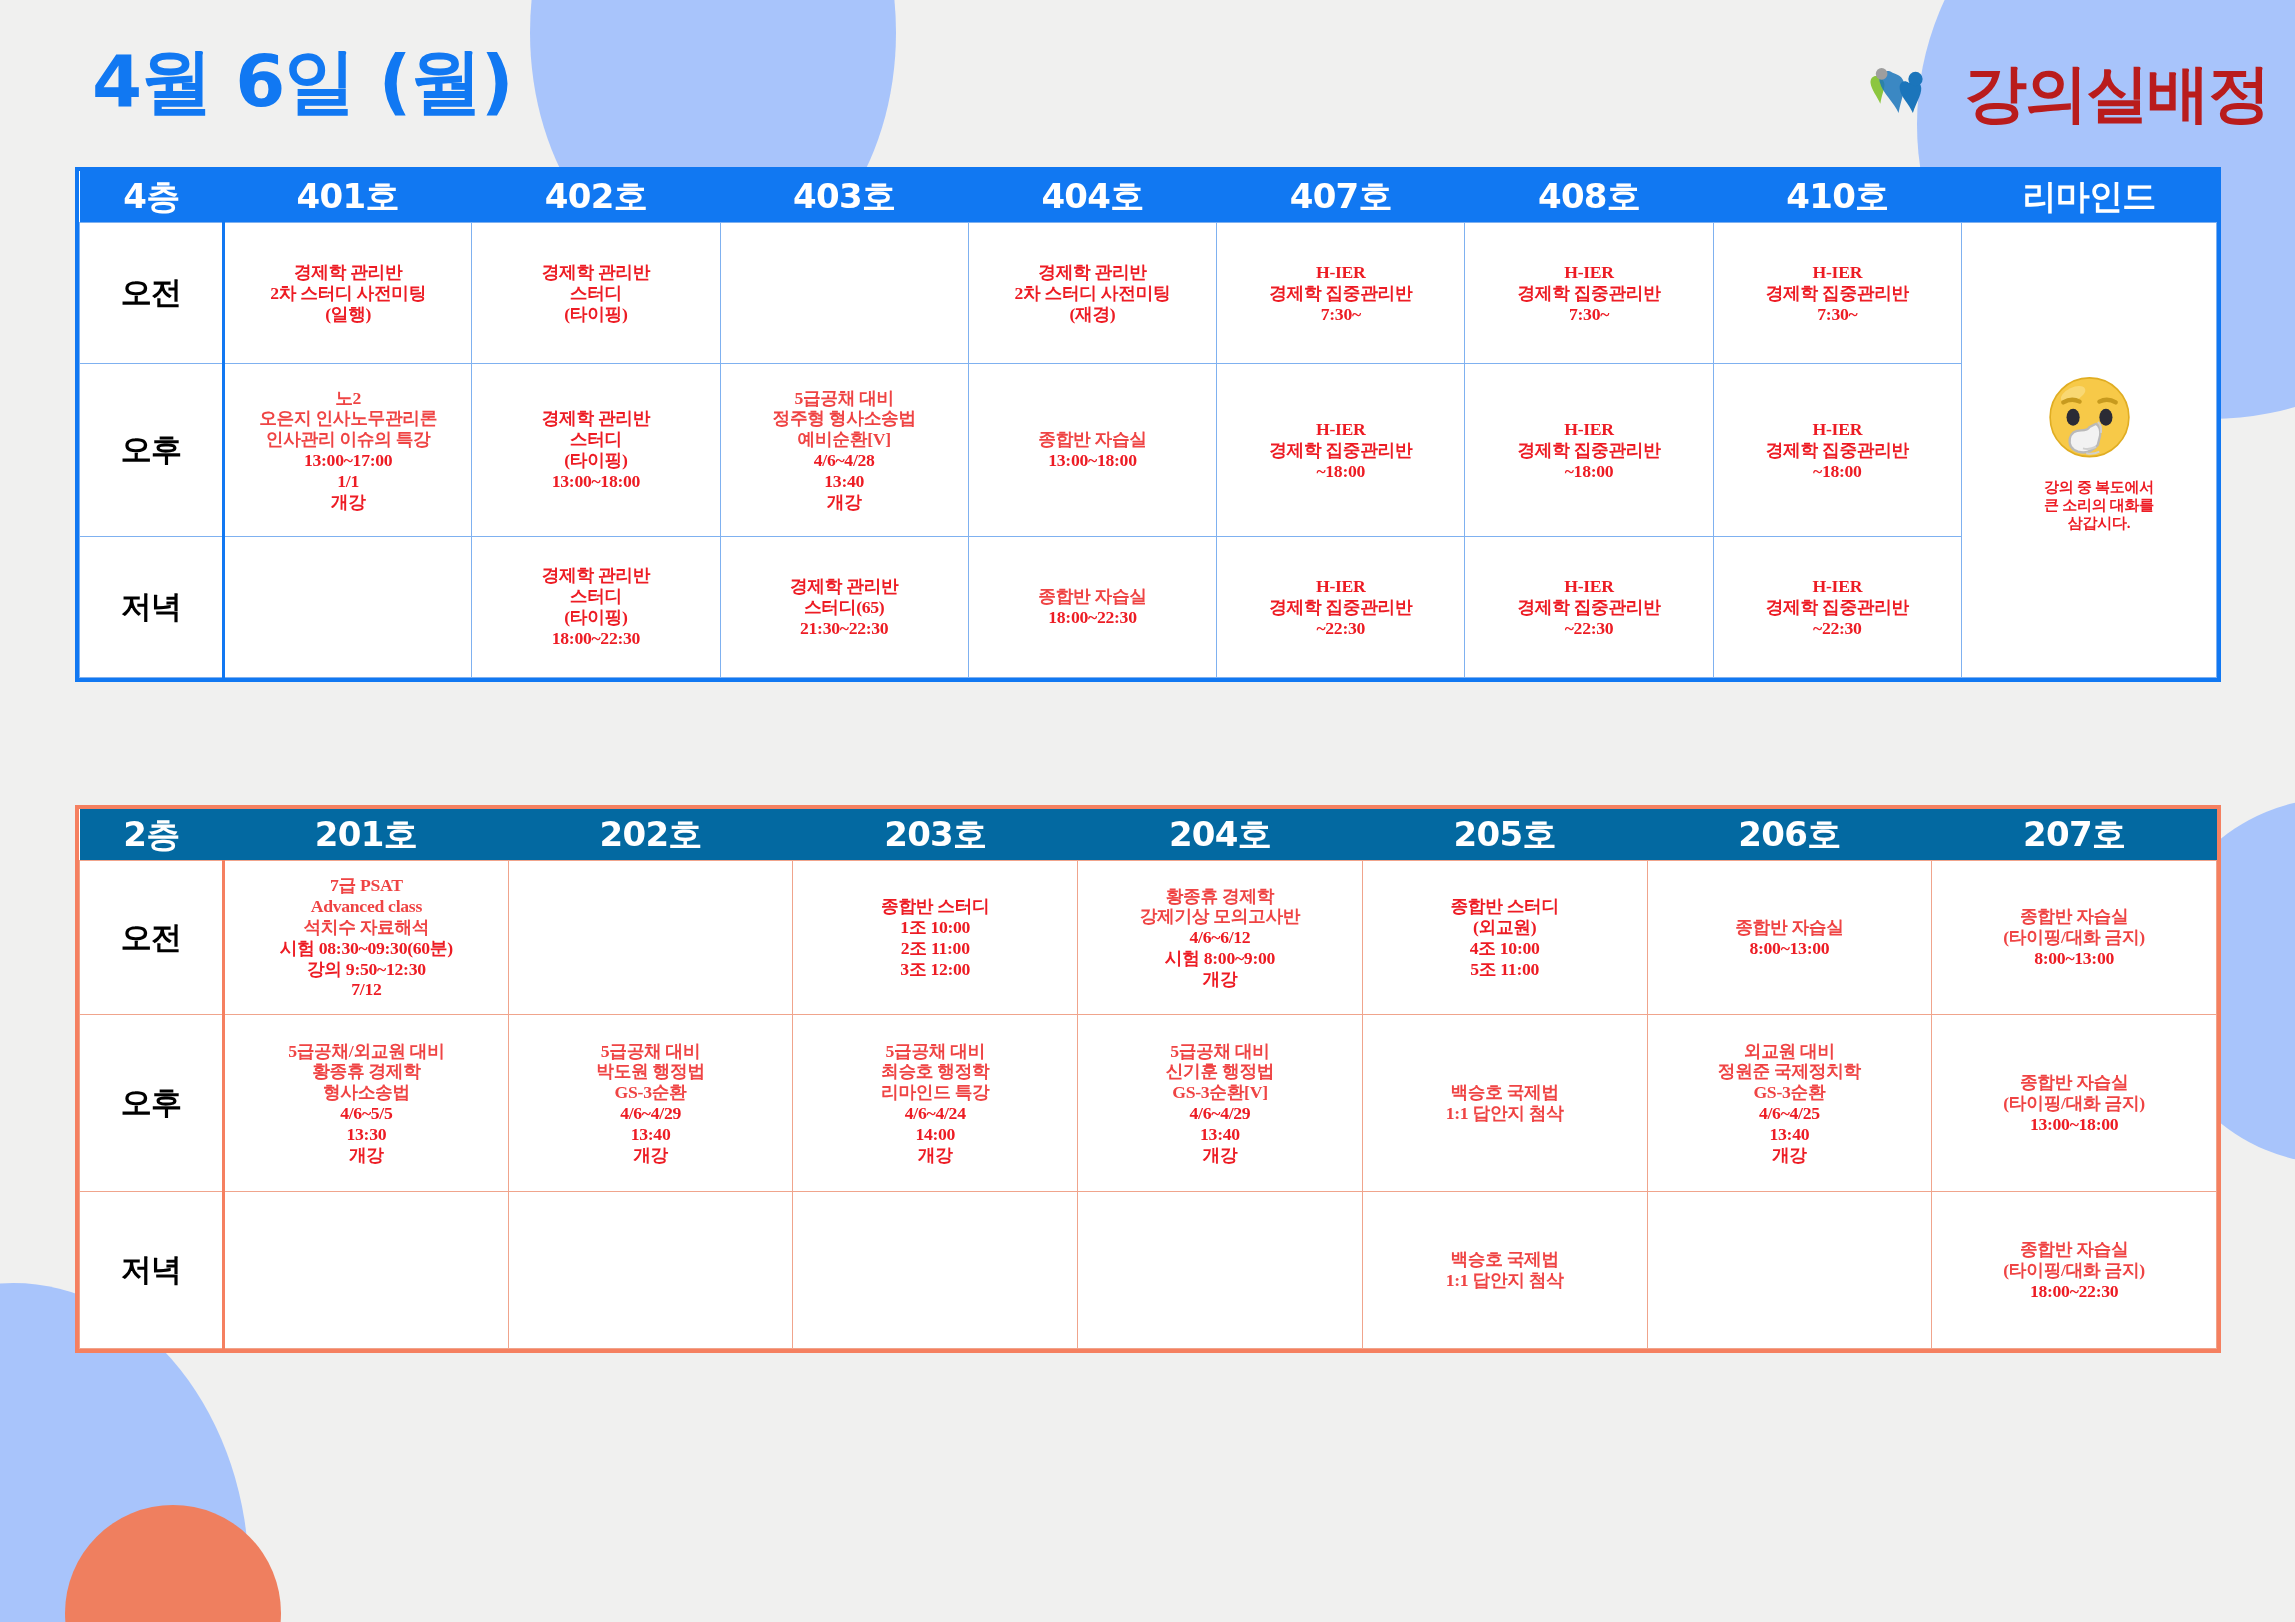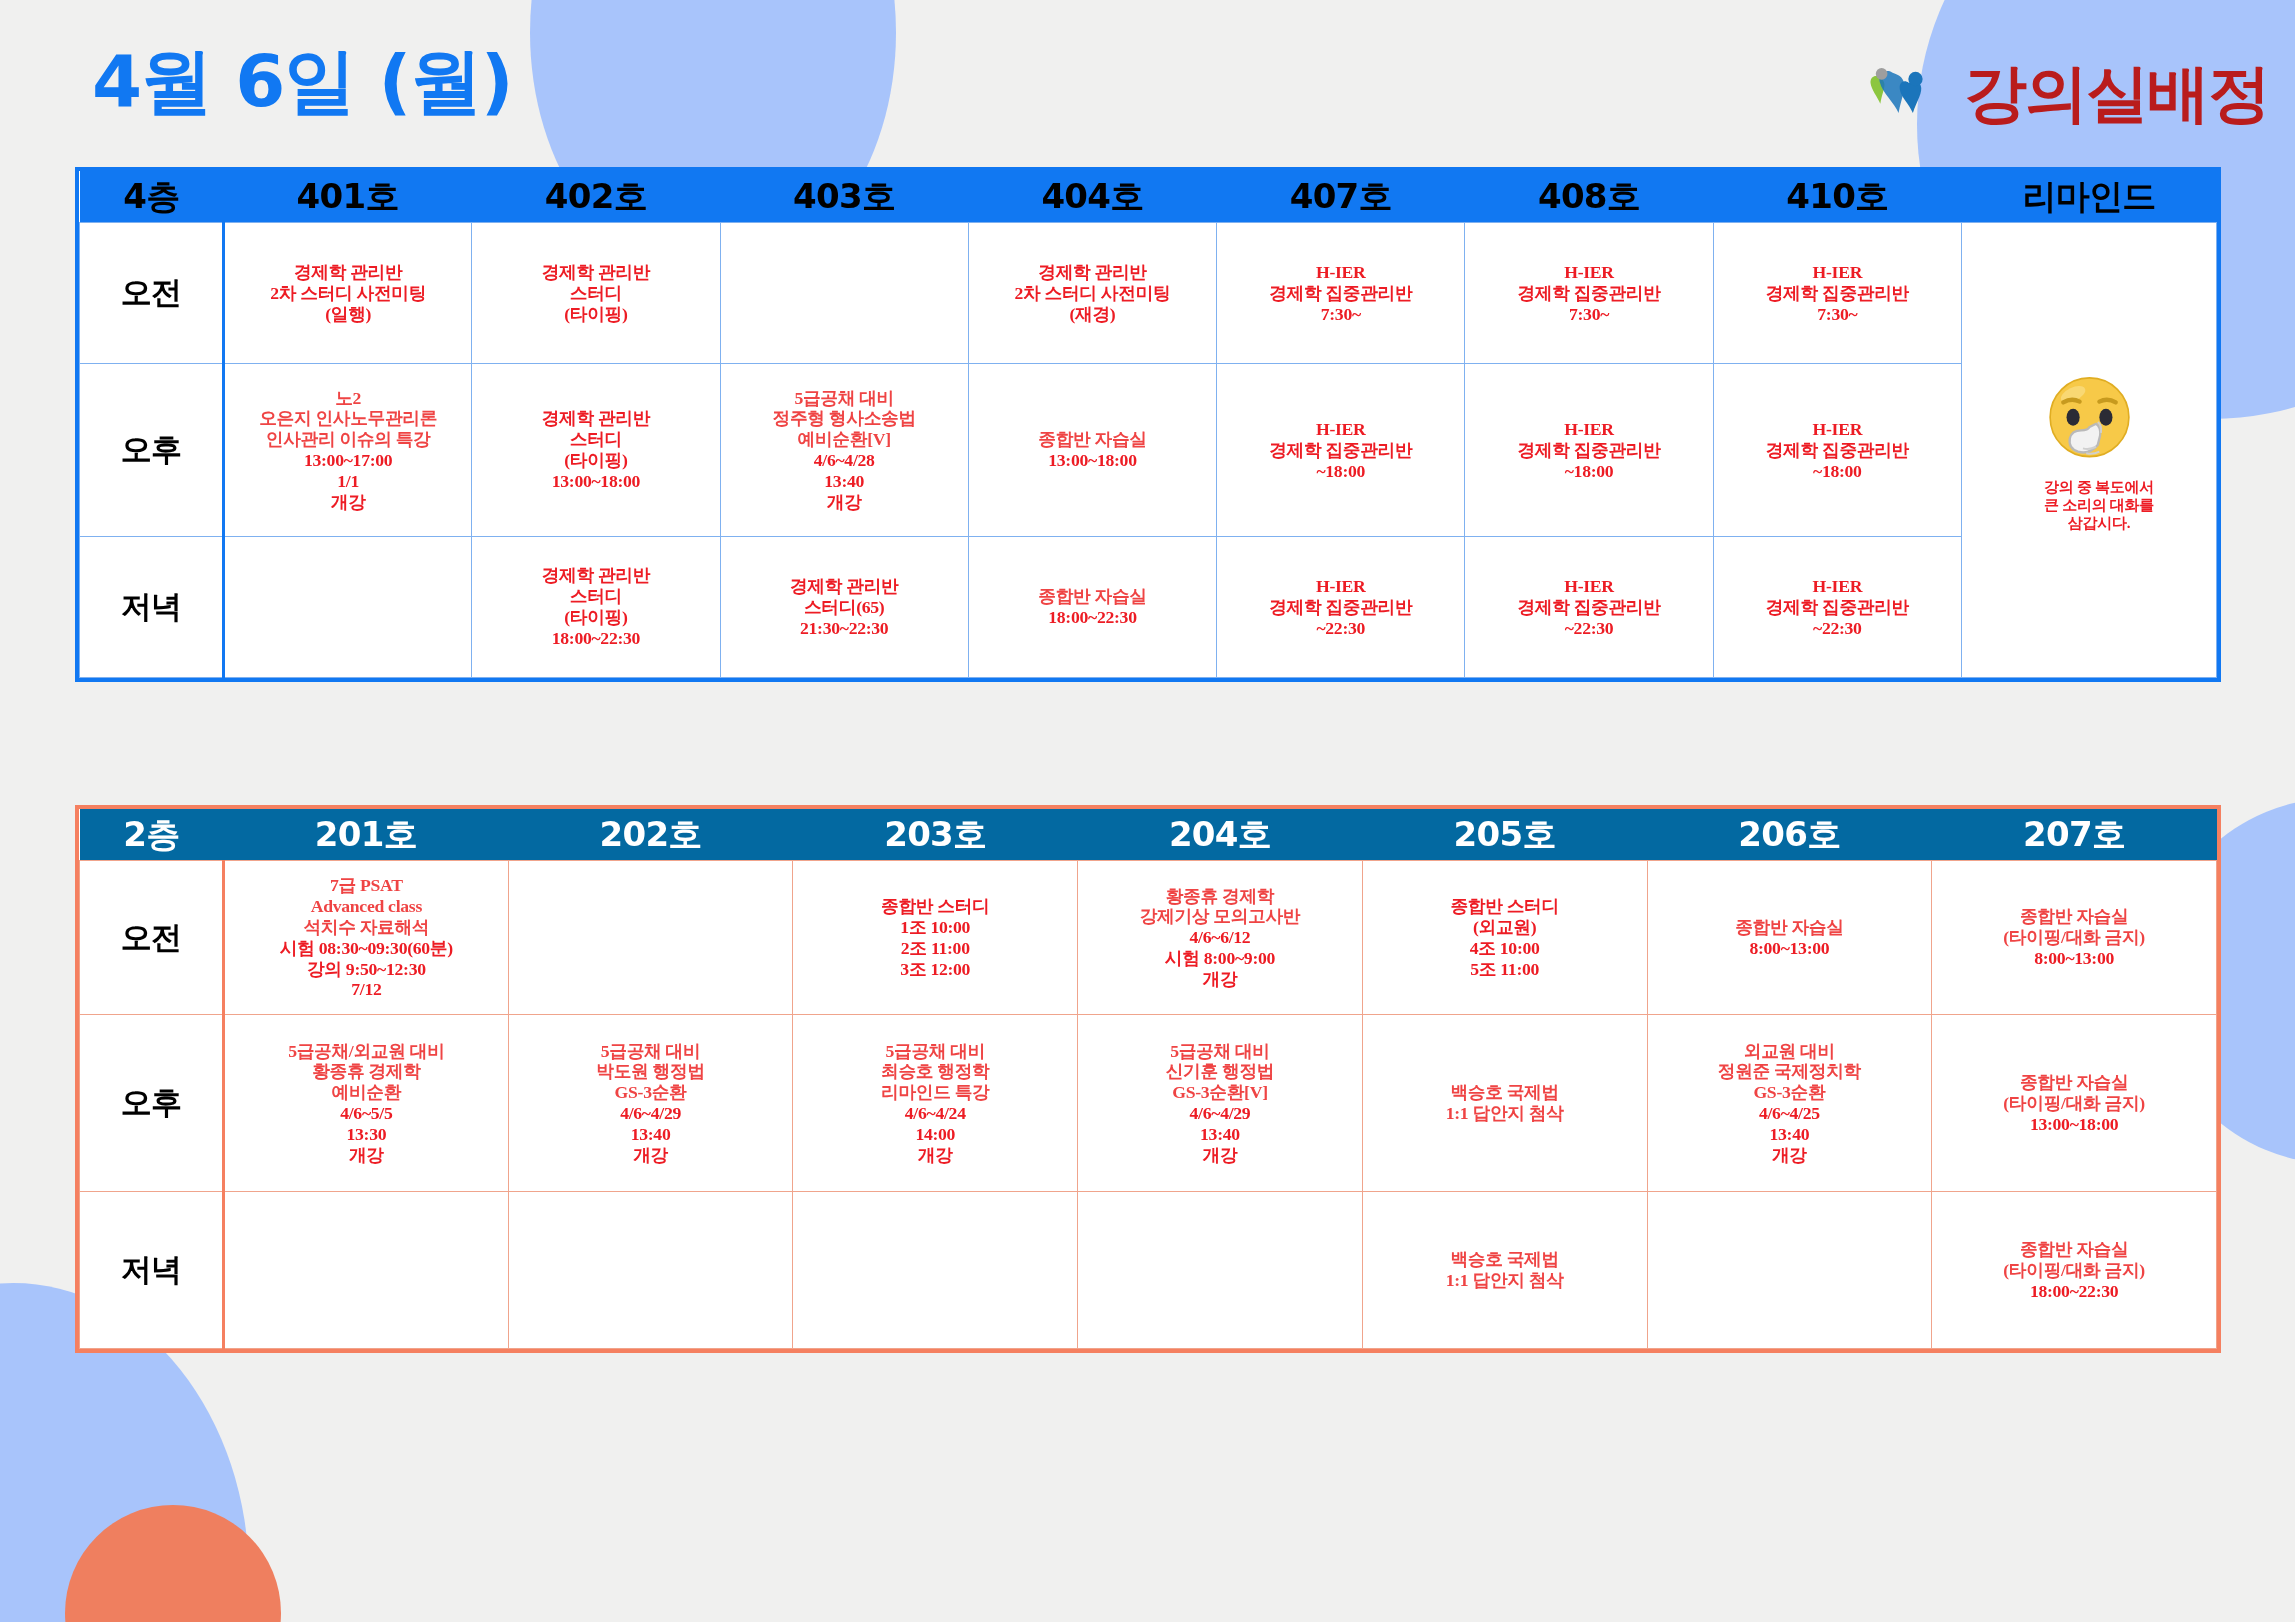--- a/index.html
+++ b/index.html
@@ -34,21 +34,21 @@
                font-family:"DejaVu Sans",sans-serif; margin-left:10.5px; }
 
   
   .sched{ position:absolute; z-index:4; border-collapse:collapse; table-layout:fixed; background:#ffffff; }
   #table-floor4{ left:79px; top:171px;  width:2138px; }
   #table-floor2{ left:79px; top:809px; width:2138px; }
 
   .sched td, .sched th { text-align:center; vertical-align:middle; padding:2.6px 1.3px; }
 
   
-  #table-floor4 thead th{ background:#1178f2; color:#000000; border:none;
+  #table-floor4 thead th{ background:#1178f2; color:#ffffff; border:none;
       font-size:34px; font-weight:bold; height:48px; letter-spacing:-0.7px;
       font-family:"DejaVu Sans",sans-serif; }
   #table-floor2 thead th{ background:#0369a1; color:#fff; border:none;
       font-size:34px; font-weight:bold; height:48px; letter-spacing:-0.7px;
       font-family:"DejaVu Sans",sans-serif; }
 
   
   #table-floor4 tbody td{ border:1.3px solid #7fb1f0; }
   #table-floor2 tbody td{ border:1.3px solid #f0a48c; }
 
@@ -312,21 +312,21 @@
           <span class="ln black">종합반 자습실</span>
           <span class="ln black">(타이핑/대화 금지)</span>
           <span class="ln red">8:00~13:00</span>
         </td>
     </tr>
     <tr class="r2">
       <td class="period">오후</td>
       <td class="cell-lines">
           <span class="ln black">5급공채/외교원 대비</span>
           <span class="ln black">황종휴 경제학</span>
-          <span class="ln black">예비순환</span>
+          <span class="ln black">형사소송법</span>
           <span class="ln red">4/6~5/5</span>
           <span class="ln red">13:30</span>
           <span class="ln red">개강</span>
         </td>
       <td class="cell-lines">
           <span class="ln black">5급공채 대비</span>
           <span class="ln black">박도원 행정법</span>
           <span class="ln black">GS-3순환</span>
           <span class="ln red">4/6~4/29</span>
           <span class="ln red">13:40</span>

